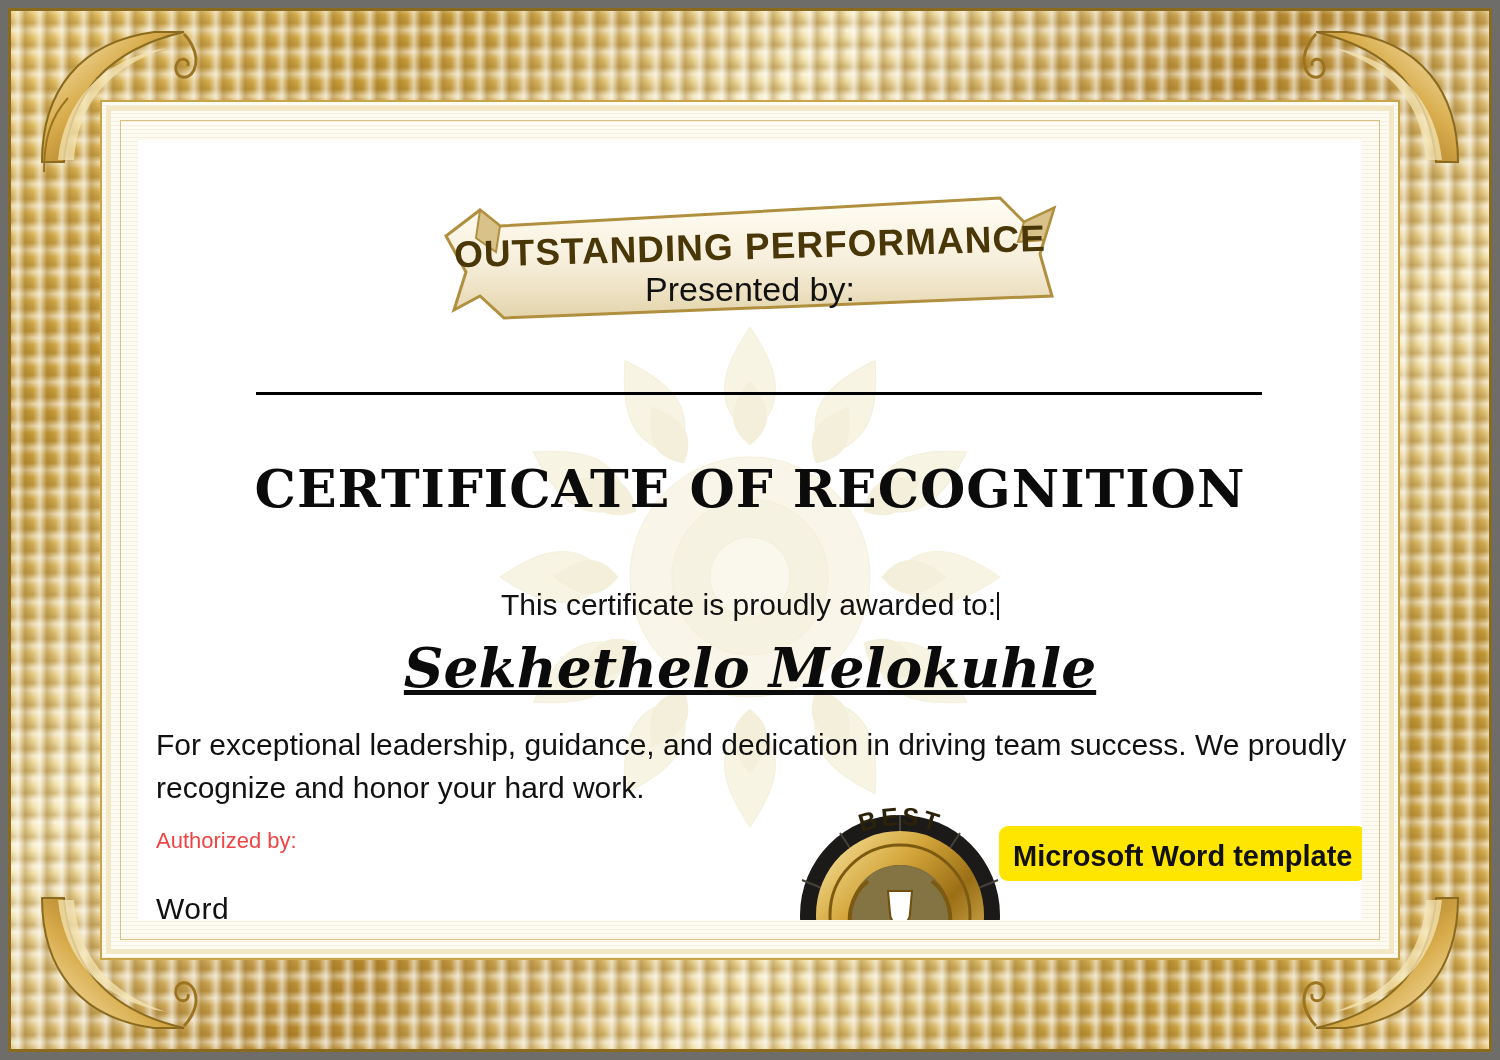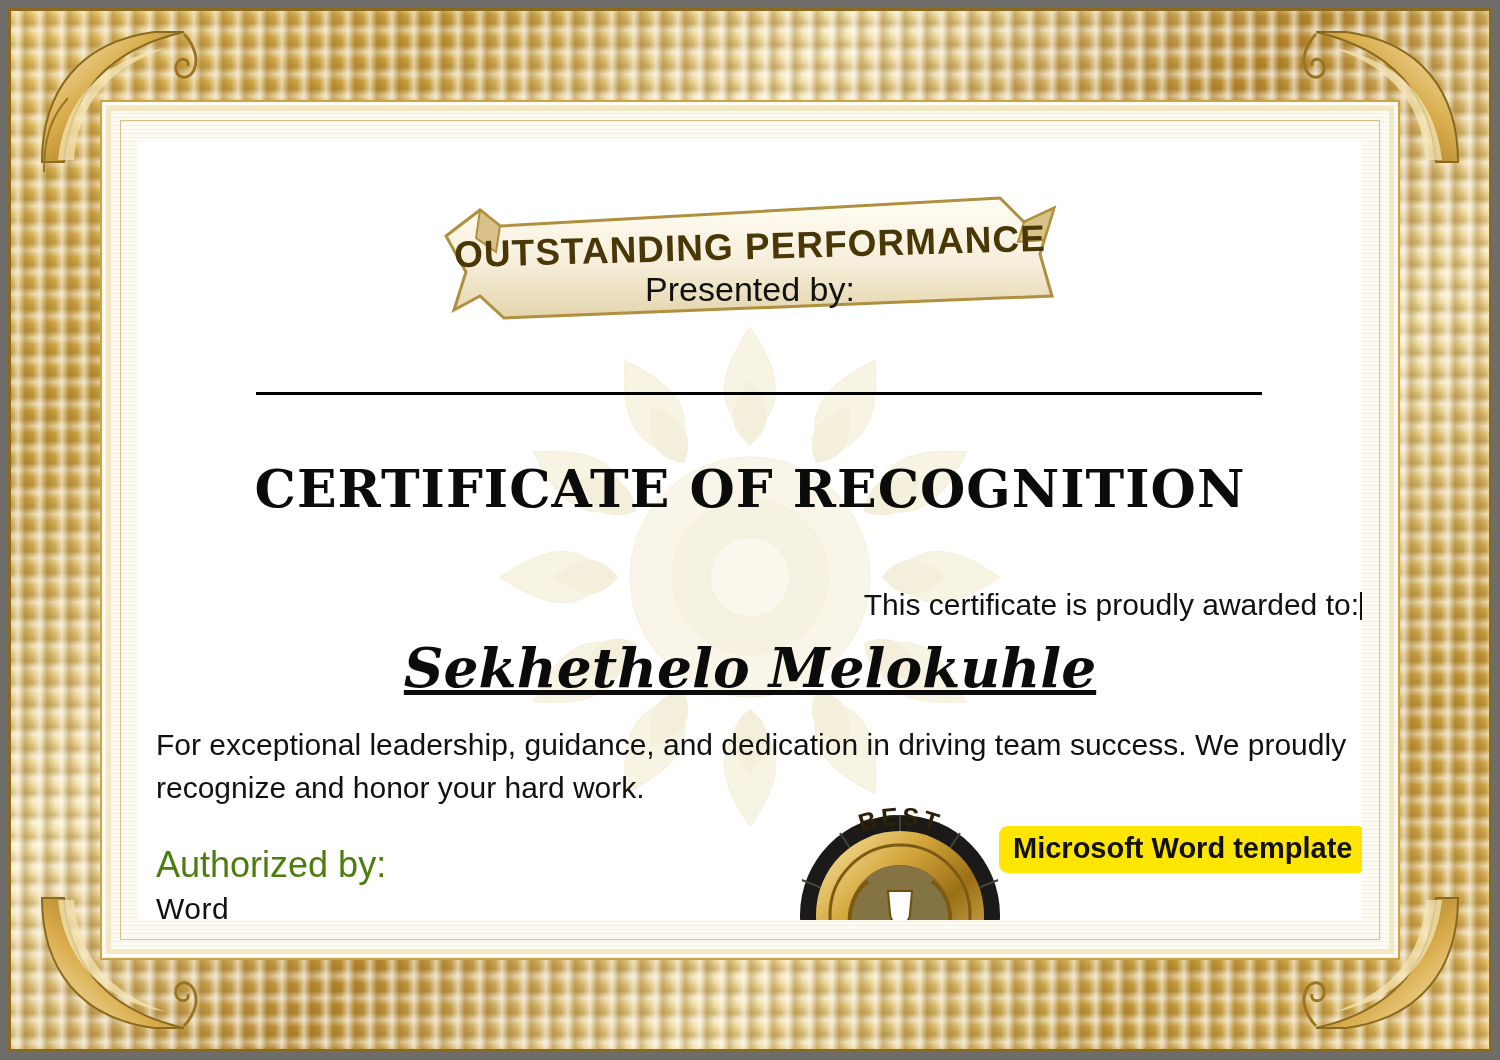--- a/index.html
+++ b/index.html
@@ -172,21 +172,21 @@
     font-weight: bold;
     font-size: 52px;
     letter-spacing: 1px;
     color: #0b0b0b;
     white-space: nowrap;
   }
   .awarded-to {
     position: absolute;
     left: 0; right: 0;
     top: 448px;
-    text-align: right;
+    text-align: center;
     font-size: 30px;
     color: #111;
   }
   .awarded-to .caret {
     display: inline-block;
     width: 2px;
     height: 28px;
     background: #111;
     vertical-align: -5px;
     margin-left: 1px;
@@ -209,23 +209,22 @@
     right: 10px;
     top: 584px;
     font-size: 30px;
     line-height: 1.42;
     color: #111;
   }
   .authorized {
     position: absolute;
     left: 18px;
     top: 688px;
-    font-size: 36px;
-    color: #4d7c0f;
-    margin-top: 16px;
+    font-size: 22px;
+    color: #ef4444;
   }
   .name-line {
     position: absolute;
     left: 18px;
     top: 752px;
     font-size: 30px;
     color: #111;
     letter-spacing: 0.5px;
   }
 
@@ -240,21 +239,21 @@
 
   
   .annotation {
     position: absolute;
     left: 861px;
     top: 686px;
     background: #ffe600;
     color: #111;
     font-weight: bold;
     font-size: 29px;
-    padding: 6px 14px 8px 14px;
+    padding: 14px 14px 8px 14px;
     border-radius: 9px;
     white-space: nowrap;
   }
 </style>
 </head>
 <body>
 
 <div id="certificate-page">
 
   <div class="gold-band">

